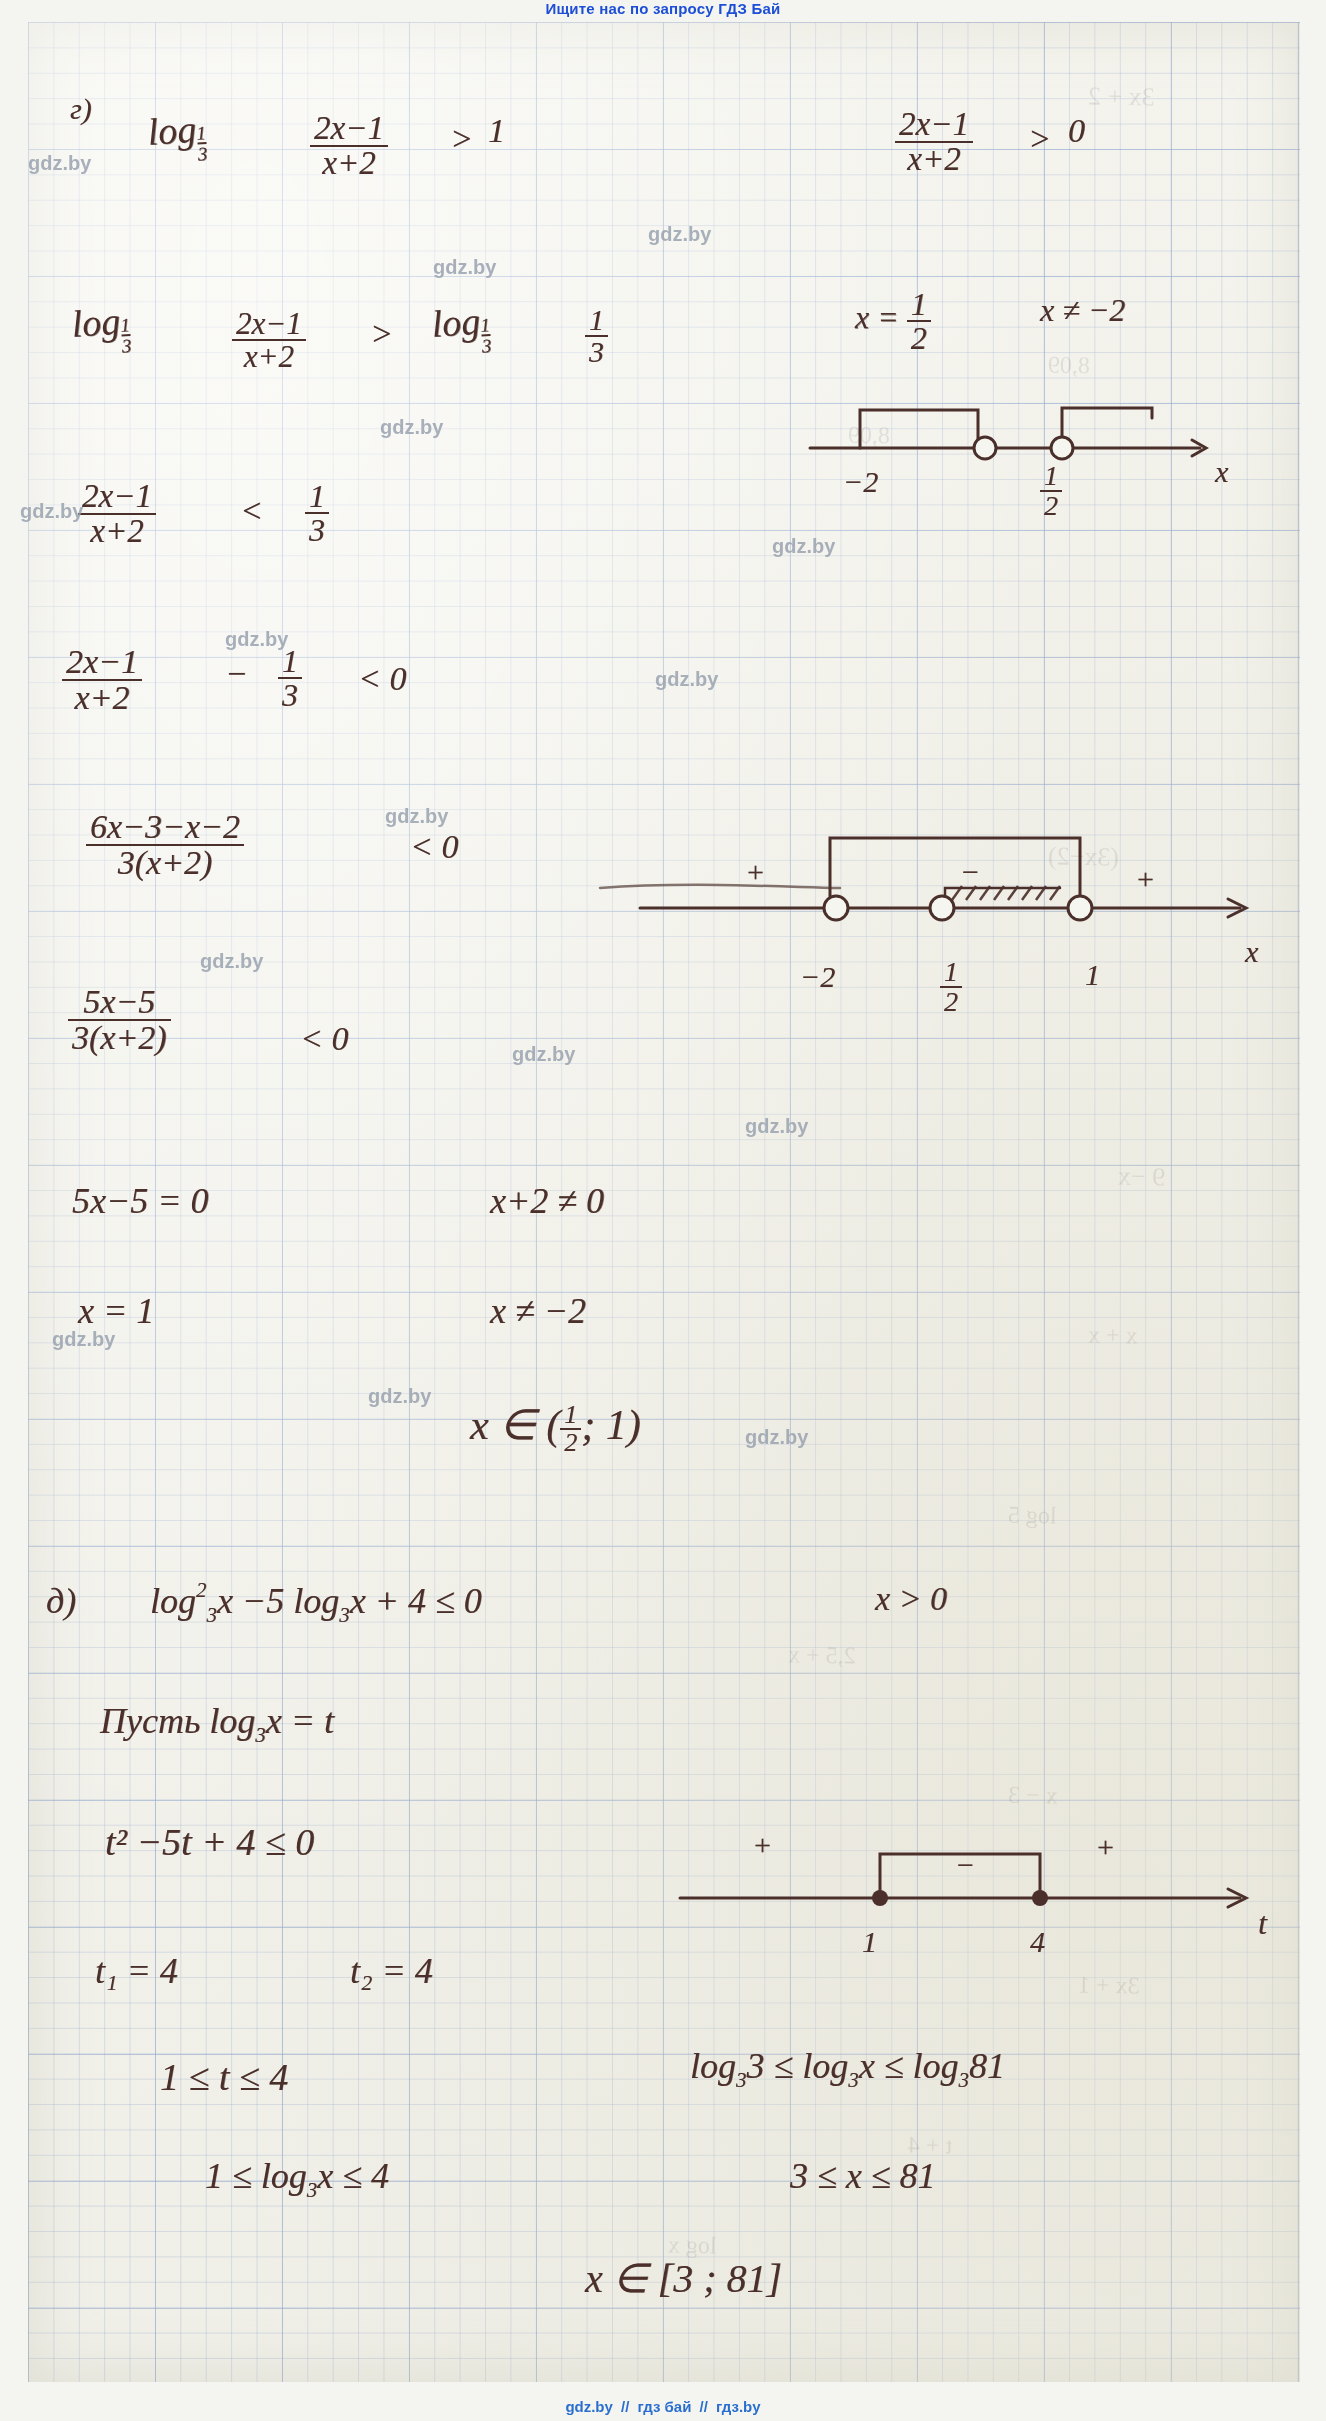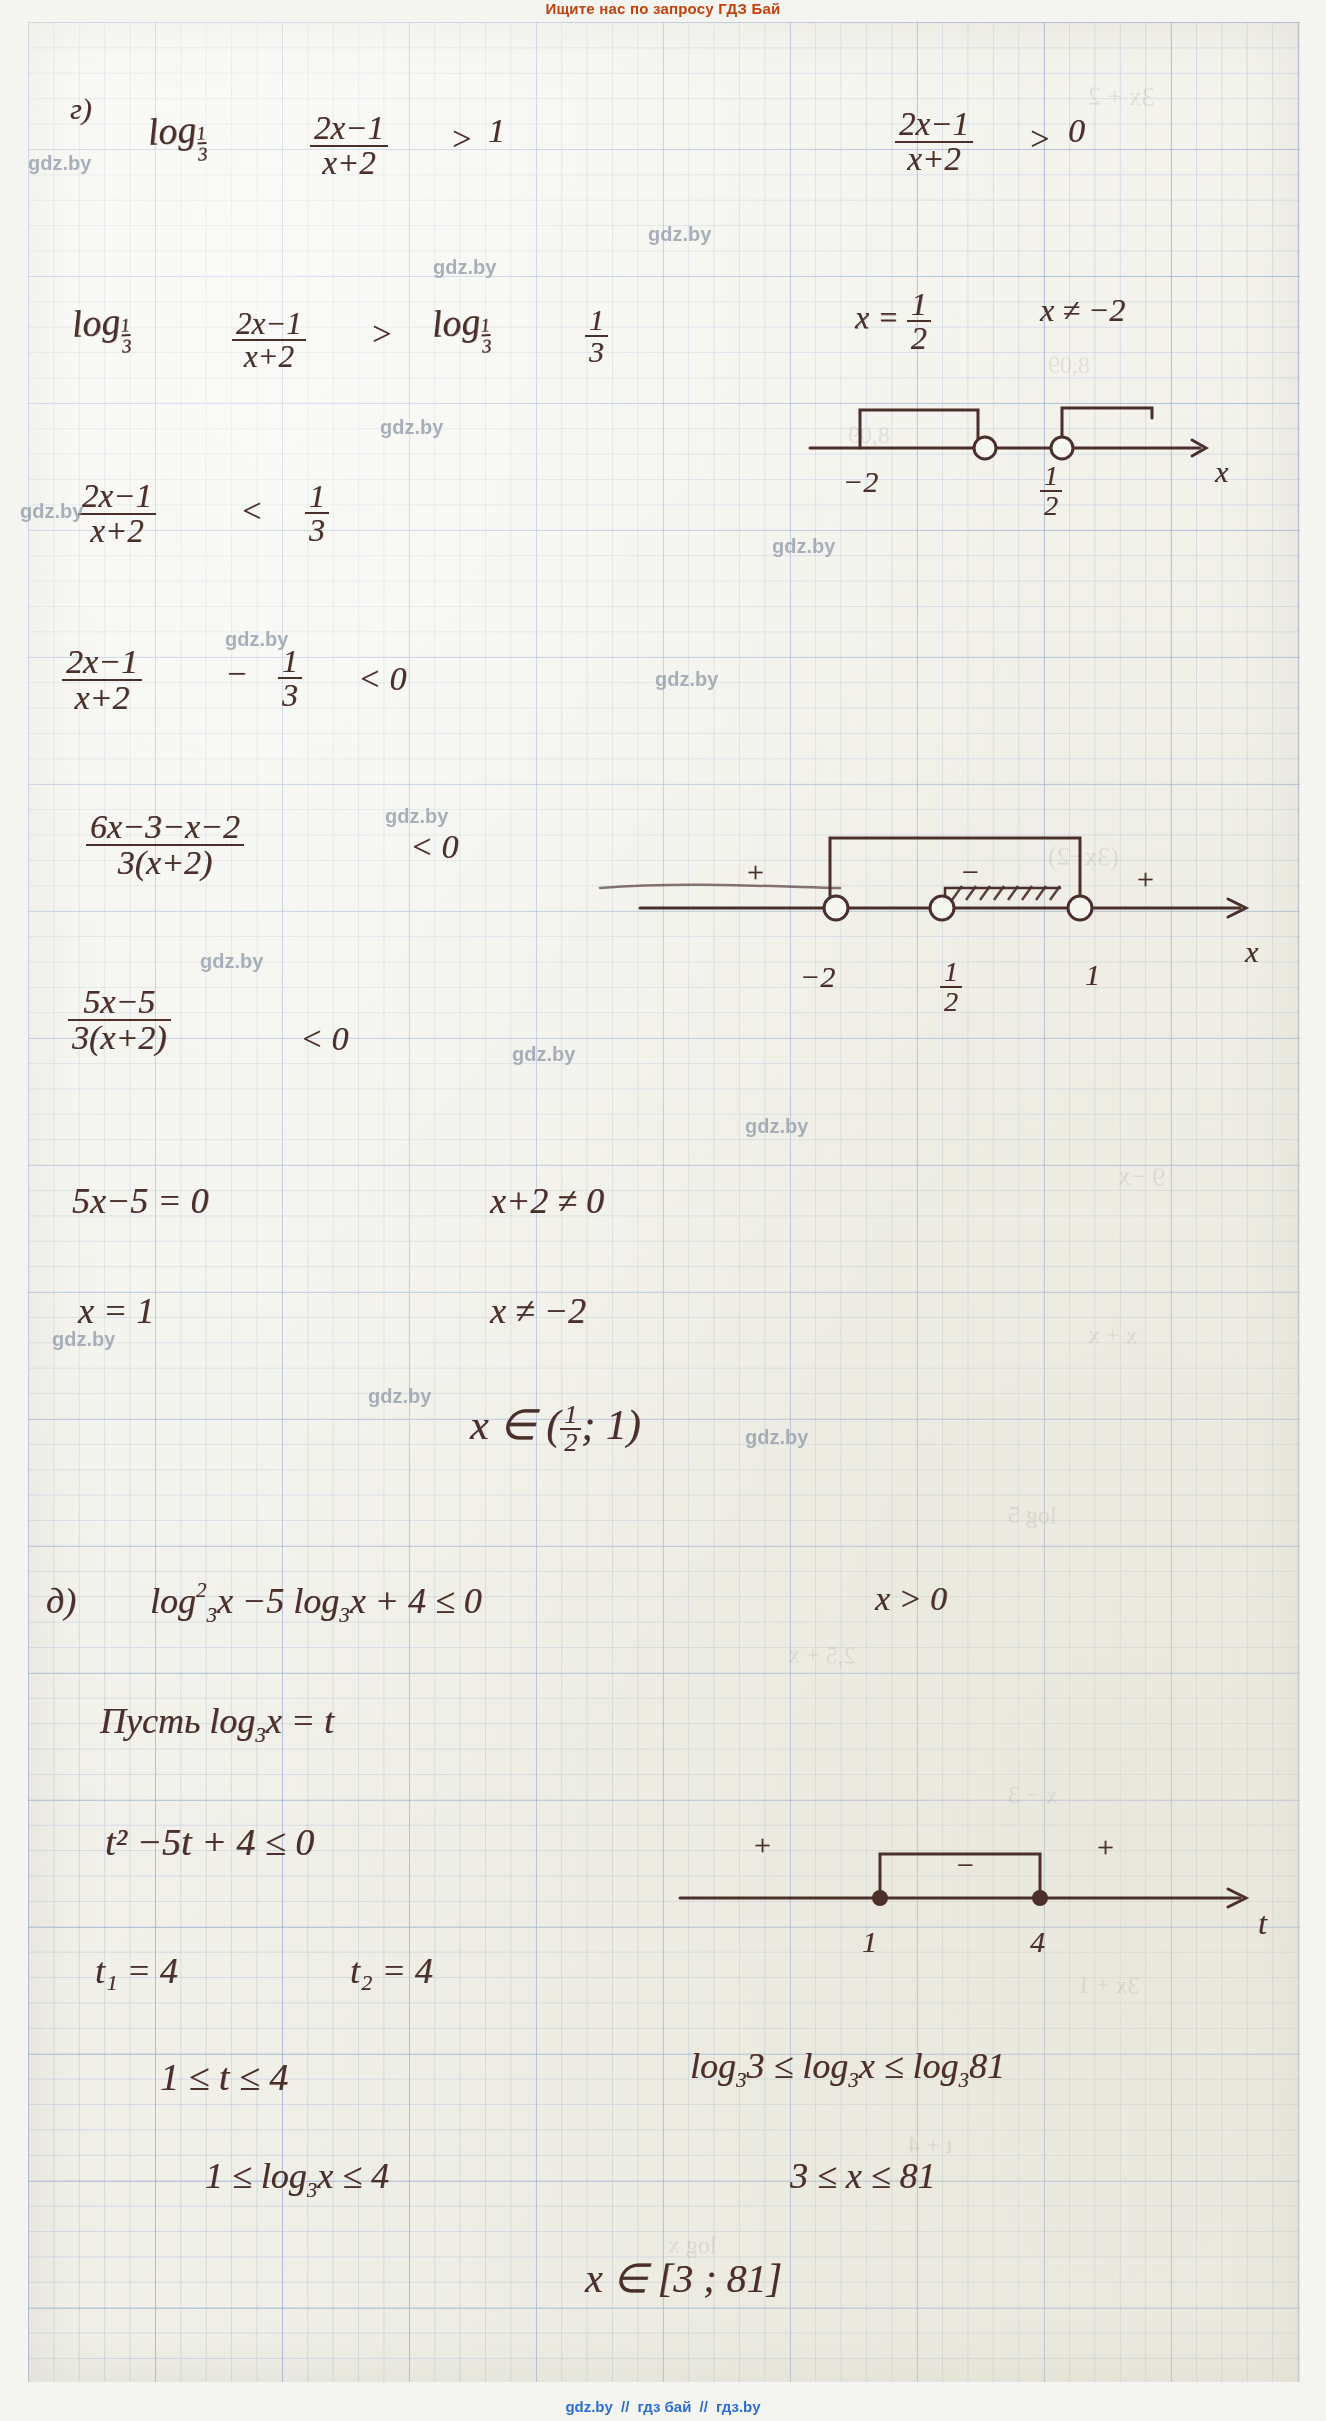--- a/index.html
+++ b/index.html
@@ -62,21 +62,21 @@
     white-space: nowrap;
   }
 
   
   .top-banner {
     position: absolute;
     left: 0; top: 0; width: 100%;
     text-align: center;
     font-size: 15px;
     font-weight: bold;
-    color: #c2410c;
+    color: #1d4ed8;
     letter-spacing: 0.2px;
   }
   .bottom-banner {
     position: absolute;
     left: 0; bottom: 6px; width: 100%;
     text-align: center;
     font-size: 15px;
     font-weight: bold;
     color: #2a6fd0;
   }

